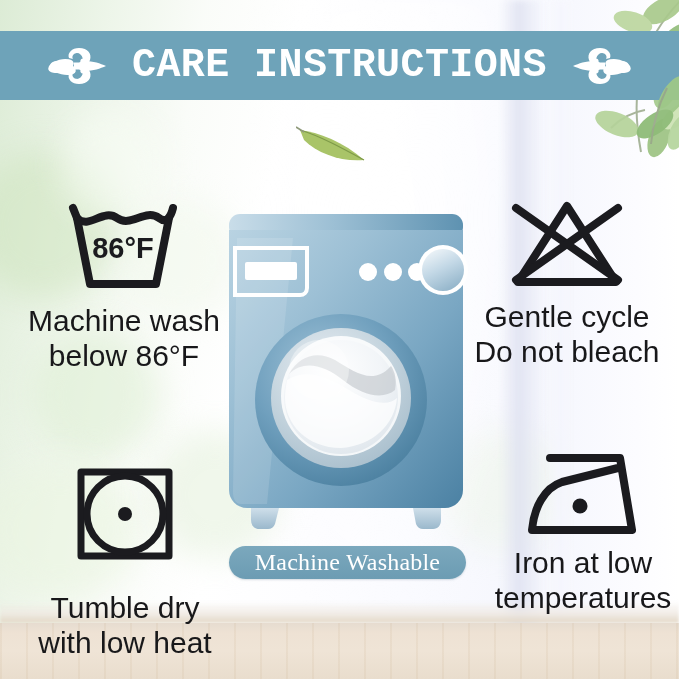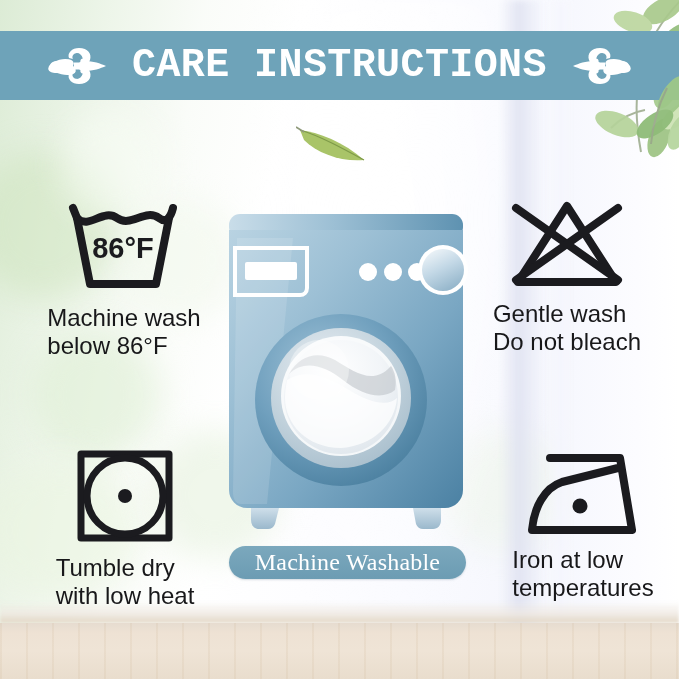--- a/index.html
+++ b/index.html
@@ -125,30 +125,30 @@
   .cell {
     position: absolute;
     z-index: 20;
     display: flex;
     flex-direction: column;
     align-items: center;
   }
   .cell-icon { display: block; }
   .cell-label {
     margin-top: 8px;
-    text-align: left;
-    font-size: 24px;
+    text-align: center;
+    font-size: 30px;
     line-height: 1.16;
     color: #18181a;
     white-space: pre-line;
   }
 
   .cell-wash   { left: 10px;  top: 196px; width: 228px; }
   .cell-bleach { left: 455px; top: 196px; width: 224px; }
-  .cell-dry    { left: 14px;  top: 446px; width: 222px; }
+  .cell-dry    { left: 14px;  top: 464px; width: 222px; gap: 19px; }
   .cell-iron   { left: 471px; top: 446px; width: 224px; }
 
   
   .machine {
     position: absolute;
     left: 223px;
     top: 208px;
     width: 246px;
     height: 330px;
     z-index: 22;
@@ -270,21 +270,21 @@
   </div>
 
   <div class="cell cell-bleach">
     <svg class="cell-icon" width="126" height="96" viewBox="0 0 126 96">
       <g fill="none" stroke="#1b1b1f" stroke-width="8" stroke-linecap="round" stroke-linejoin="round">
         <path d="M63 10 L112 86 L14 86 Z"></path>
         <path d="M12 12 L114 84"></path>
         <path d="M114 12 L12 84"></path>
       </g>
     </svg>
-    <div class="cell-label">Gentle wash
+    <div class="cell-label">Gentle cycle
 Do not bleach</div>
   </div>
 
   <div class="cell cell-dry">
     <svg class="cell-icon" width="104" height="100" viewBox="0 0 104 100">
       <g fill="none" stroke="#1b1b1f" stroke-width="7" stroke-linejoin="round">
         <rect x="8" y="8" width="88" height="84"></rect>
         <circle cx="52" cy="50" r="38"></circle>
       </g>
       <circle cx="52" cy="50" r="7" fill="#1b1b1f"></circle>

